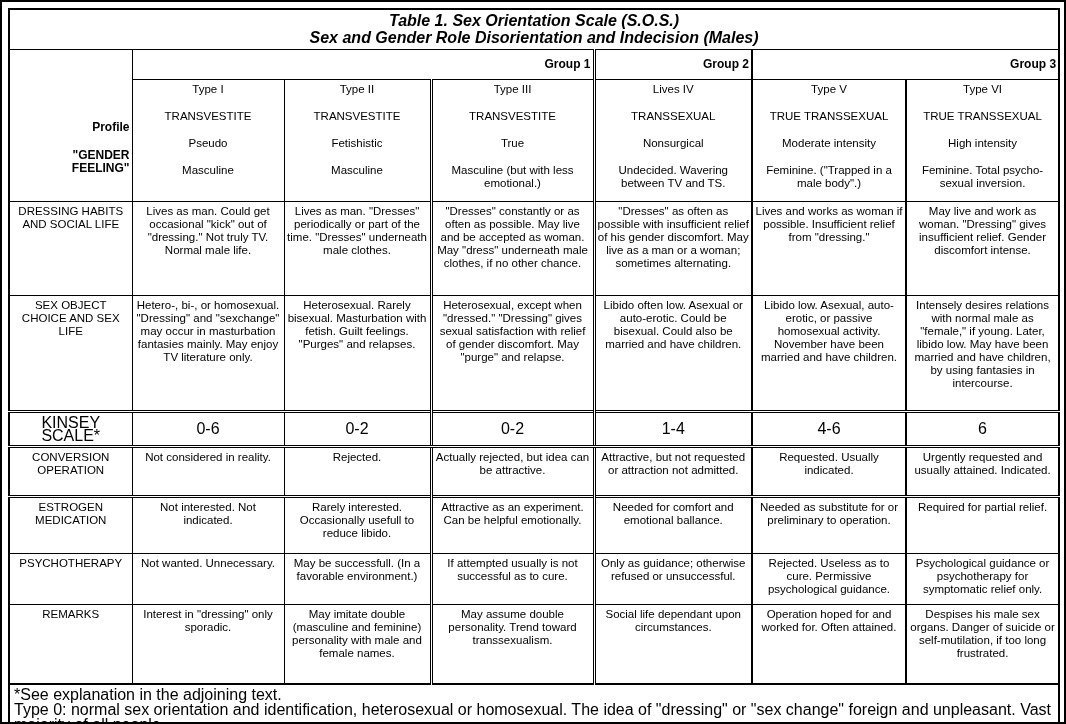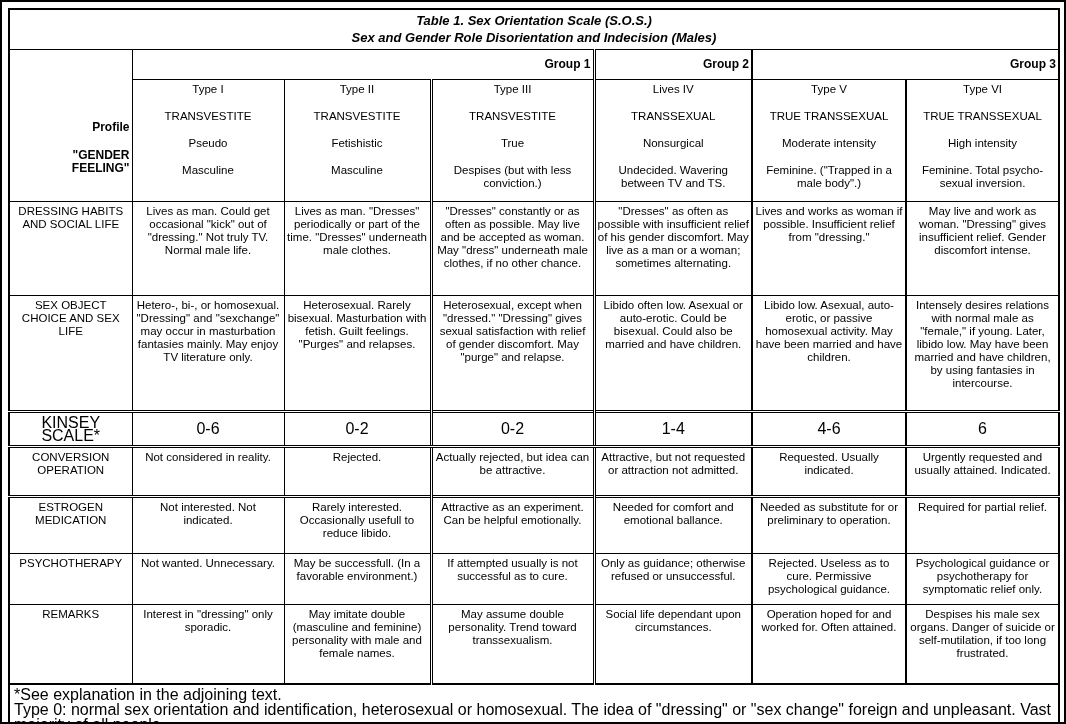--- a/index.html
+++ b/index.html
@@ -18,21 +18,21 @@
     width: 1050px; height: 708px;
     border: 2px solid #000;
   }
   td {
     border: 1px solid #000;
     font-size: 11.5px; line-height: 13px;
     text-align: center; vertical-align: top;
     padding: 3px 2px; overflow: hidden;
   }
   tr.title-row td {
-    font-size: 13px; line-height: 17px; font-weight: bold; font-style: italic;
+    font-size: 16px; line-height: 17px; font-weight: bold; font-style: italic;
     vertical-align: middle; padding: 2px;
   }
   tr.group-row td { font-weight: bold; font-size: 12px; vertical-align: middle; text-align: right; }
   .label-cell { font-size: 11.5px; }
   
   .pline { display: block; margin-bottom: 14px; }
   .pline:last-child { margin-bottom: 0; }
   .profile-label { vertical-align: top; padding-top: 64px; margin-top: 8px; }
   .profile-label .pline { margin-bottom: 15px; }
   
@@ -89,21 +89,21 @@
       <td>
         <div class="pline">Type II</div>
         <div class="pline">TRANSVESTITE</div>
         <div class="pline">Fetishistic</div>
         <div class="pline">Masculine</div>
       </td>
       <td class="dbl-left">
         <div class="pline">Type III</div>
         <div class="pline">TRANSVESTITE</div>
         <div class="pline">True</div>
-        <div class="pline">Despises (but with less conviction.)</div>
+        <div class="pline">Masculine (but with less emotional.)</div>
       </td>
       <td class="dbl-left">
         <div class="pline">Lives IV</div>
         <div class="pline">TRANSSEXUAL</div>
         <div class="pline">Nonsurgical</div>
         <div class="pline">Undecided. Wavering between TV and TS.</div>
       </td>
       <td class="thick-left">
         <div class="pline">Type V</div>
         <div class="pline">TRUE TRANSSEXUAL</div>
@@ -127,21 +127,21 @@
       <td class="thick-left">Lives and works as woman if possible. Insufficient relief from "dressing."</td>
       <td class="thick-left">May live and work as woman. "Dressing" gives insufficient relief. Gender discomfort intense.</td>
     </tr>
 
     <tr style="height:116px">
       <td class="label-cell">SEX OBJECT CHOICE AND SEX LIFE</td>
       <td>Hetero-, bi-, or homosexual. "Dressing" and "sexchange" may occur in masturbation fantasies mainly. May enjoy TV literature only.</td>
       <td>Heterosexual. Rarely bisexual. Masturbation with fetish. Guilt feelings. "Purges" and relapses.</td>
       <td class="dbl-left">Heterosexual, except when "dressed." "Dressing" gives sexual satisfaction with relief of gender discomfort. May "purge" and relapse.</td>
       <td class="dbl-left">Libido often low. Asexual or auto-erotic. Could be bisexual. Could also be married and have children.</td>
-      <td class="thick-left">Libido low. Asexual, auto-erotic, or passive homosexual activity. May have been married and have children.</td>
+      <td class="thick-left">Libido low. Asexual, auto-erotic, or passive homosexual activity. November have been married and have children.</td>
       <td class="thick-left">Intensely desires relations with normal male as "female," if young. Later, libido low. May have been married and have children, by using fantasies in intercourse.</td>
     </tr>
 
     <tr class="kinsey-row" style="height:24px">
       <td class="label-cell">KINSEY SCALE*</td>
       <td>0-6</td>
       <td>0-2</td>
       <td class="dbl-left">0-2</td>
       <td class="dbl-left">1-4</td>
       <td class="thick-left">4-6</td>

